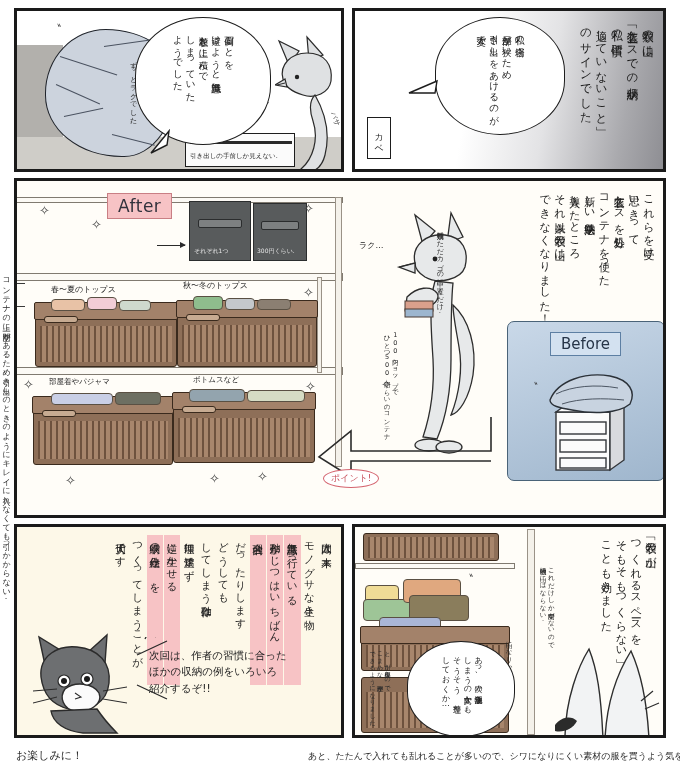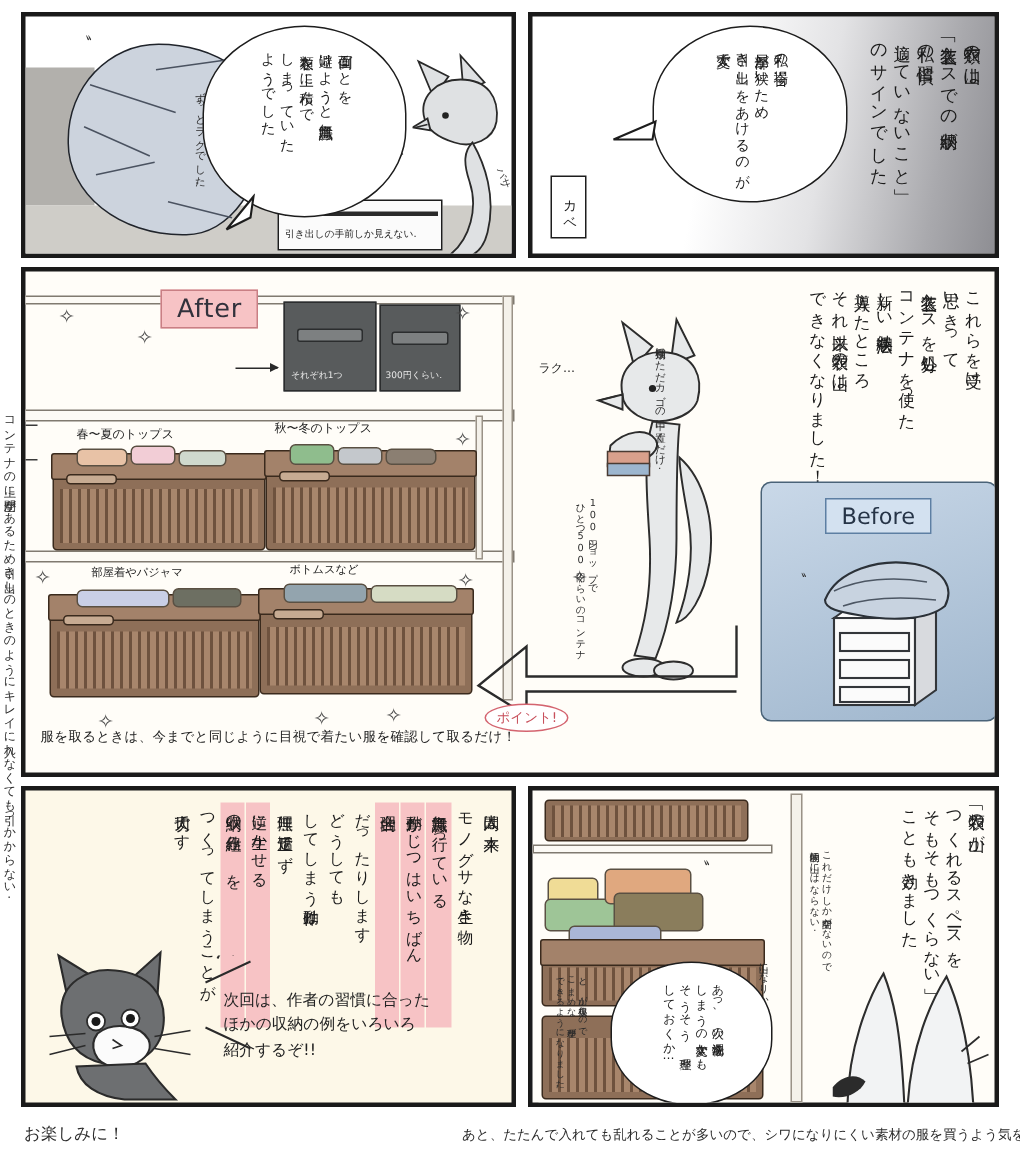--- a/index.html
+++ b/index.html
@@ -247,21 +247,21 @@
         <div class="handle"></div>
         <div class="slats"></div>
     </div>
     <div class="clothes" style="left:34px;top:118px;width:34px;height:12px;background:#e8c2a6;"></div>
     <div class="clothes" style="left:70px;top:116px;width:30px;height:13px;background:#f2cdd6;"></div>
     <div class="clothes" style="left:102px;top:119px;width:32px;height:11px;background:#cfd9cd;"></div>
     <div class="clothes" style="left:176px;top:115px;width:30px;height:14px;background:#8fbd8d;"></div>
     <div class="clothes" style="left:208px;top:117px;width:30px;height:12px;background:#c4c8cc;"></div>
     <div class="clothes" style="left:240px;top:118px;width:34px;height:11px;background:#8b7f72;"></div>
 
-    <div class="hand" style="position:absolute;left:44px;top:196px;font-size:7.5px;">部屋着やパジャマ</div>
+    <div class="hand" style="position:absolute;left:32px;top:196px;font-size:7.5px;">部屋着やパジャマ</div>
     <div class="hand" style="position:absolute;left:176px;top:194px;font-size:7.5px;">ボトムスなど</div>
     <div class="crate" style="left:16px;top:224px;width:140px;height:60px;">
       <div class="top"></div>
         <div class="handle"></div>
         <div class="slats"></div>
     </div>
     <div class="crate" style="left:156px;top:220px;width:142px;height:62px;">
       <div class="top"></div>
         <div class="handle"></div>
         <div class="slats"></div>
@@ -275,21 +275,20 @@
     <div class="sparkle" style="left:74px;top:36px;">✧</div>
     <div class="sparkle" style="left:286px;top:20px;">✧</div>
     <div class="sparkle" style="left:286px;top:104px;">✧</div>
     <div class="sparkle" style="left:6px;top:196px;">✧</div>
     <div class="sparkle" style="left:288px;top:198px;">✧</div>
     <div class="sparkle" style="left:48px;top:292px;">✧</div>
     <div class="sparkle" style="left:192px;top:290px;">✧</div>
     <div class="sparkle" style="left:240px;top:288px;">✧</div>
     <div class="sparkle" style="left:364px;top:196px;">✧</div>
 
-    <div class="hand" style="position:absolute;left:10px;top:306px;font-size:9px;letter-spacing:.2px;">服を取るときは、今までと同じように目視で着たい服を確認して取るだけ！</div>
 
     <svg style="position:absolute;left:360px;top:28px;" width="120" height="250" viewBox="0 0 120 250">
       <g fill="#e7e9ea" stroke="#2d2d2d" stroke-width="1.3">
         <path d="M46 36 L38 6 L58 22 Z"></path>
         <path d="M70 34 L74 4 L86 28 Z"></path>
         <path d="M38 54 C34 36 50 24 68 26 C86 28 92 42 88 58 C84 70 62 76 48 68 C40 63 38 58 38 54 Z"></path>
         <path d="M38 54 L22 58 L38 64 Z"></path>
         <path d="M58 72 C52 92 54 120 56 150 C58 186 52 210 46 228 L60 230 C70 206 74 176 74 150 C74 118 74 92 76 74 Z"></path>
         <path d="M30 88 C40 78 54 76 60 84 C64 90 56 98 44 100 C34 101 28 96 30 88 Z"></path>
         <path d="M76 96 C92 110 100 138 96 166 C92 190 82 204 74 206 C82 186 86 160 82 138 C79 120 76 106 76 96 Z"></path>
@@ -370,21 +369,21 @@
       <circle cx="56" cy="48" r="6" fill="#fff" stroke="#2b2b2b" stroke-width="1.2"></circle>
       <circle cx="33" cy="50" r="3" fill="#1a1a1a"></circle>
       <circle cx="56" cy="48" r="3" fill="#1a1a1a"></circle>
       <path d="M44 62 L50 66 L44 68" fill="none" stroke="#2b2b2b" stroke-width="1.1"></path>
       <path d="M2 60 L26 58 M2 72 L26 66 M72 60 L96 56 M72 68 L96 72" stroke="#2b2b2b" stroke-width="1" fill="none"></path>
     </svg>
     <svg style="position:absolute;left:116px;top:110px;" width="40" height="70">
       <path d="M4 18 L34 4 M4 48 L34 62" stroke="#2b2b2b" stroke-width="1.3" fill="none"></path>
       <path d="M12 2 L16 -6 M22 0 L28 -8" stroke="#2b2b2b" stroke-width="1.3" fill="none"></path>
     </svg>
-    <div class="hand" style="position:absolute;left:132px;top:120px;font-size:10.5px;line-height:1.55;margin-top:12px;">次回は、作者の習慣に合った
+    <div class="hand" style="position:absolute;left:132px;top:120px;font-size:10.5px;line-height:1.55;">次回は、作者の習慣に合った
 ほかの収納の例をいろいろ
 紹介するぞ!!</div>
   </div>
 
   <div class="panel" id="p5">
     <div class="closet">
       <div class="crate" style="left:4px;top:2px;width:136px;height:28px;">
         <div class="slats" style="top:10%;bottom:6%;"></div>
       </div>
       <div class="shelf-board" style="left:-4px;top:32px;width:160px;height:6px;"></div>

